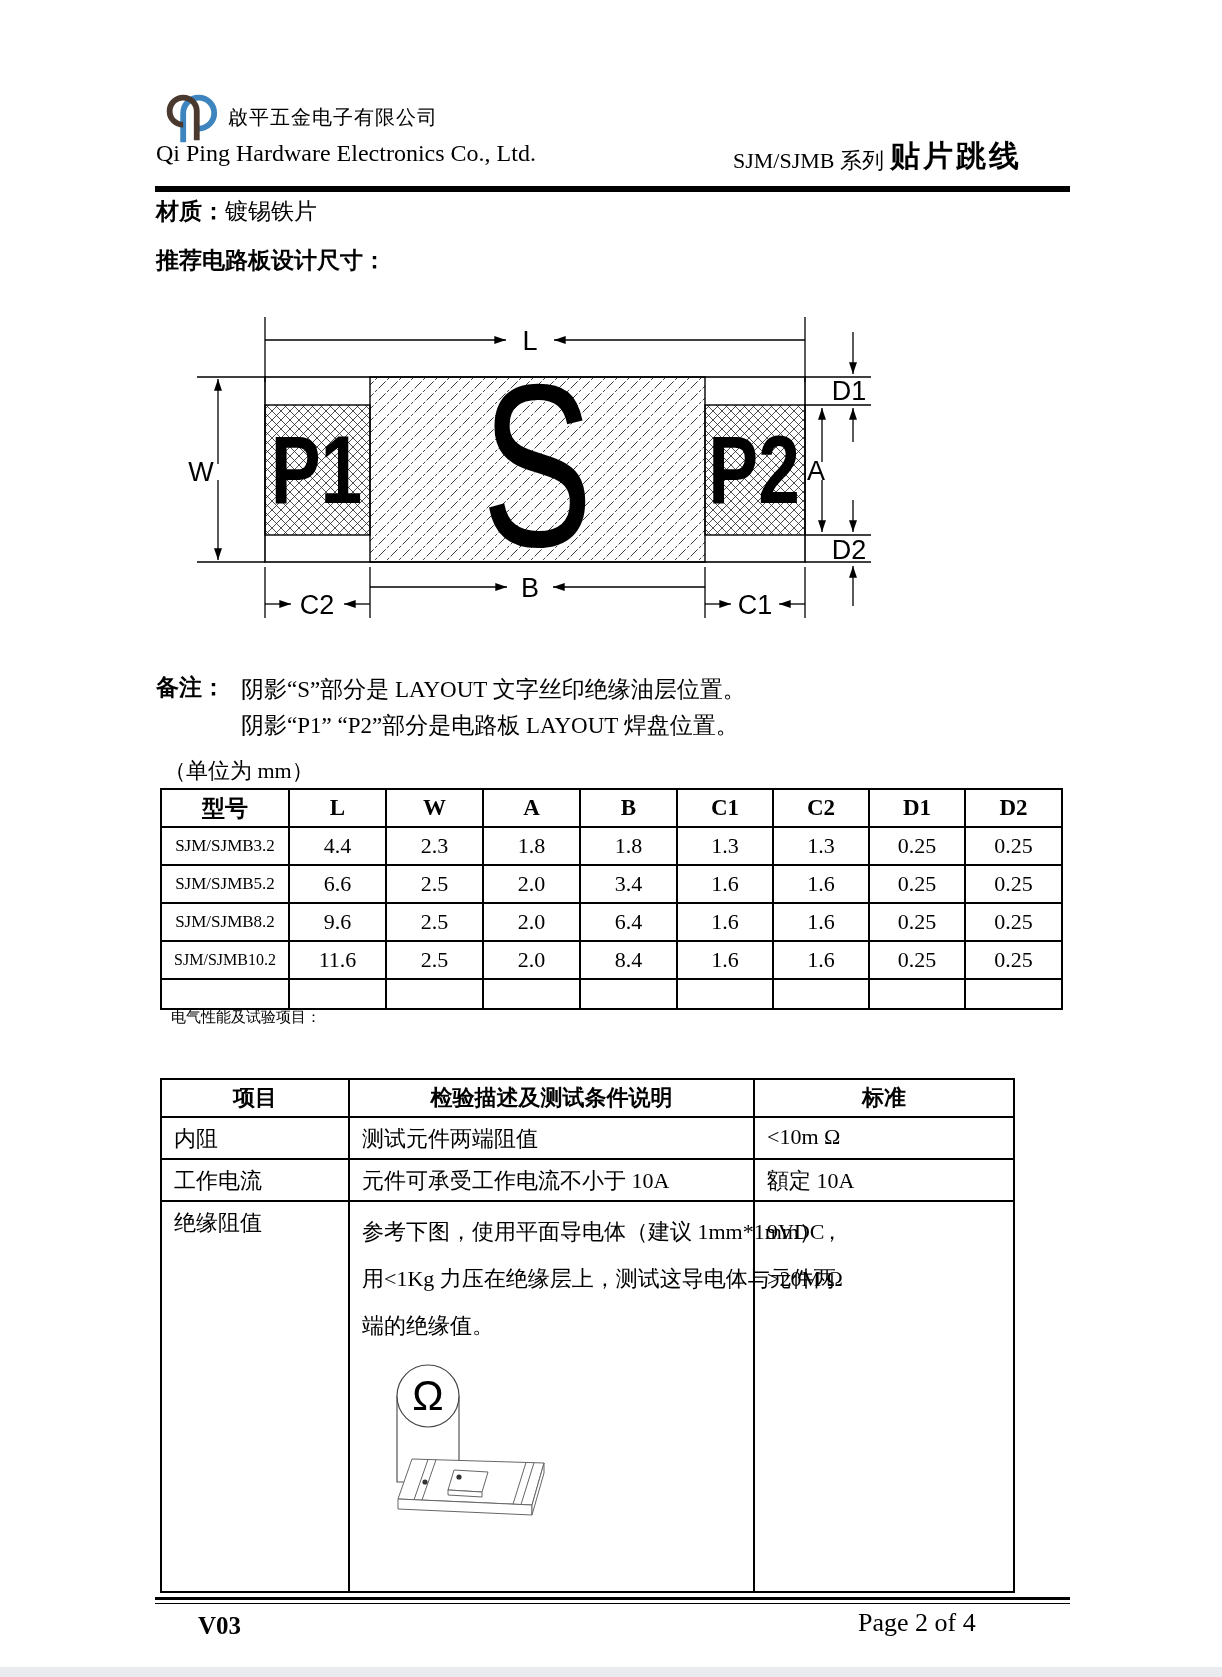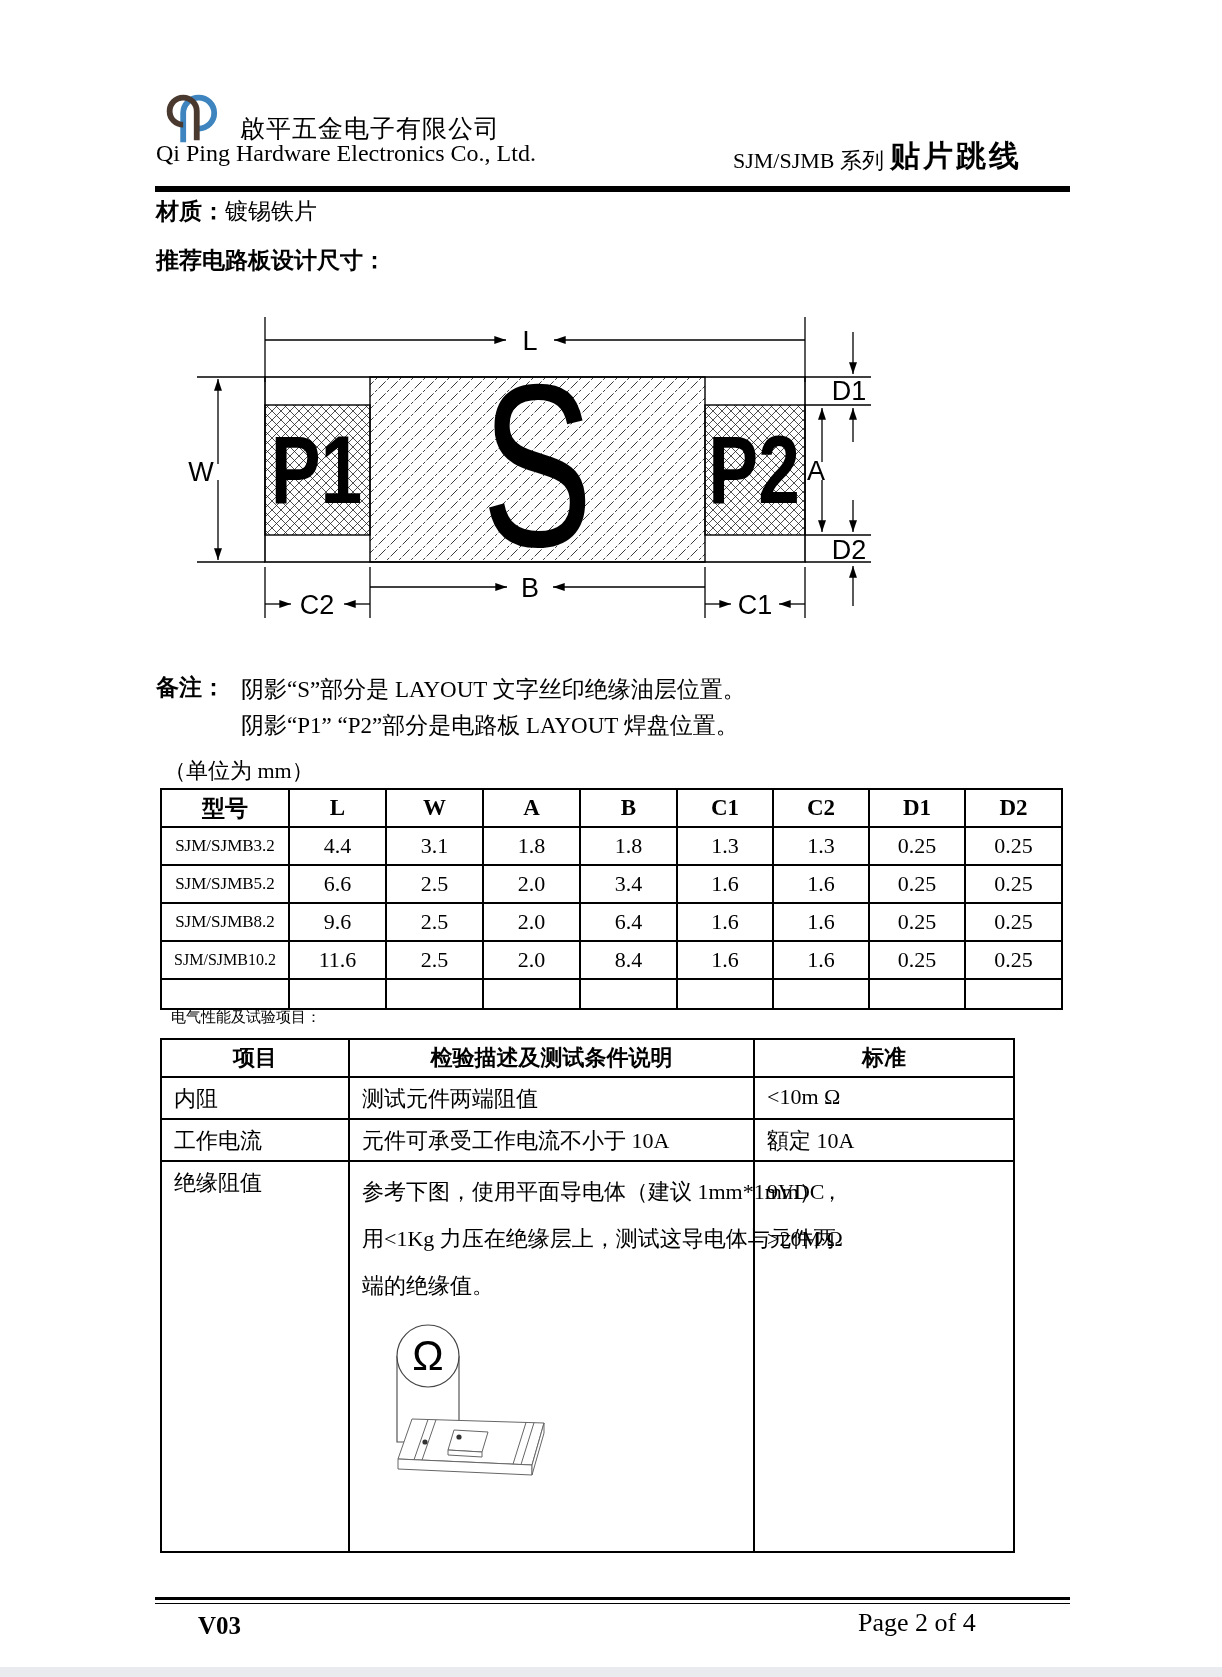--- a/index.html
+++ b/index.html
@@ -2,21 +2,21 @@
 <html><head>
 <meta charset="utf-8">
 <style>
   html,body{margin:0;padding:0;background:#ffffff;}
   body{width:1222px;height:1677px;position:relative;font-family:"Liberation Serif","DejaVu Serif",serif;color:#000;}
   .abs{position:absolute;}
   .sans{font-family:"Liberation Sans","DejaVu Sans",sans-serif;}
 
   
   .logo{left:158px;top:82px;width:62px;height:66px;}
-  .company-cn{left:228px;top:112px;font-size:25px;letter-spacing:1px;margin-left:12px;}
+  .company-cn{left:228px;top:104px;font-size:20px;letter-spacing:1px;}
   .company-en{left:156px;top:140px;font-size:24px;}
   .series-name{left:733px;top:146px;font-size:22px;}
   .product-name{left:890px;top:136px;font-size:30px;font-weight:bold;letter-spacing:3px;}
   .header-rule{left:155px;top:186px;width:915px;height:6px;background:#000;}
 
   .material-line{left:156px;top:196px;font-size:23px;text-align:right;}
   .material-line .lbl{font-weight:bold;font-family:"Liberation Sans","DejaVu Sans",sans-serif;}
   .pcb-heading{left:156px;top:245px;font-size:23px;font-weight:bold;}
 
   .dim-diagram{left:155px;top:312px;}
@@ -34,21 +34,21 @@
   .dim-table td,.dim-table th{border:2px solid #000;text-align:center;padding:0;}
   .dim-table th{height:36px;font-size:23px;}
   .dim-table th.model-h{font-family:"Liberation Sans","DejaVu Sans",sans-serif;}
   .dim-table td{height:36px;font-size:22px;border-radius:12px;}
   .dim-table td.model{font-size:17px;}
   .dim-table tr.empty td{height:28px;}
 
   .elec-heading{left:156px;top:1008px;font-size:15px;font-weight:normal;margin-left:15px;}
 
   
-  .elec-table{left:152px;top:1038px;width:853px;table-layout:fixed;}
+  .elec-table{left:152px;top:1078px;width:853px;table-layout:fixed;}
   .elec-table td,.elec-table th{border:2px solid #000;padding:0;}
   .elec-table th{height:36px;font-size:22px;font-family:"Liberation Sans","DejaVu Sans",sans-serif;text-align:center;}
   .elec-table td{font-size:22px;vertical-align:top;}
   .elec-table td .cellpad{padding:6px 10px 4px 12px;}
   .elec-table tr.r1 td,.elec-table tr.r2 td{height:37px;}
   .elec-table tr.r3 td{height:389px;}
   .elec-table .descline{line-height:47px;white-space:nowrap;}
   .elec-table .stdline{line-height:47px;}
   .test-diagram{margin:14px 0 0 14px;display:block;}
 
@@ -186,21 +186,21 @@
       <th>A</th>
       <th>B</th>
       <th>C1</th>
       <th>C2</th>
       <th>D1</th>
       <th>D2</th>
     </tr>
     <tr>
       <td class="model">SJM/SJMB3.2</td>
       <td>4.4</td>
-      <td>3.1</td>
+      <td>2.3</td>
       <td>1.8</td>
       <td>1.8</td>
       <td>1.3</td>
       <td>1.3</td>
       <td>0.25</td>
       <td>0.25</td>
     </tr>
     <tr>
       <td class="model">SJM/SJMB5.2</td>
       <td>6.6</td>

